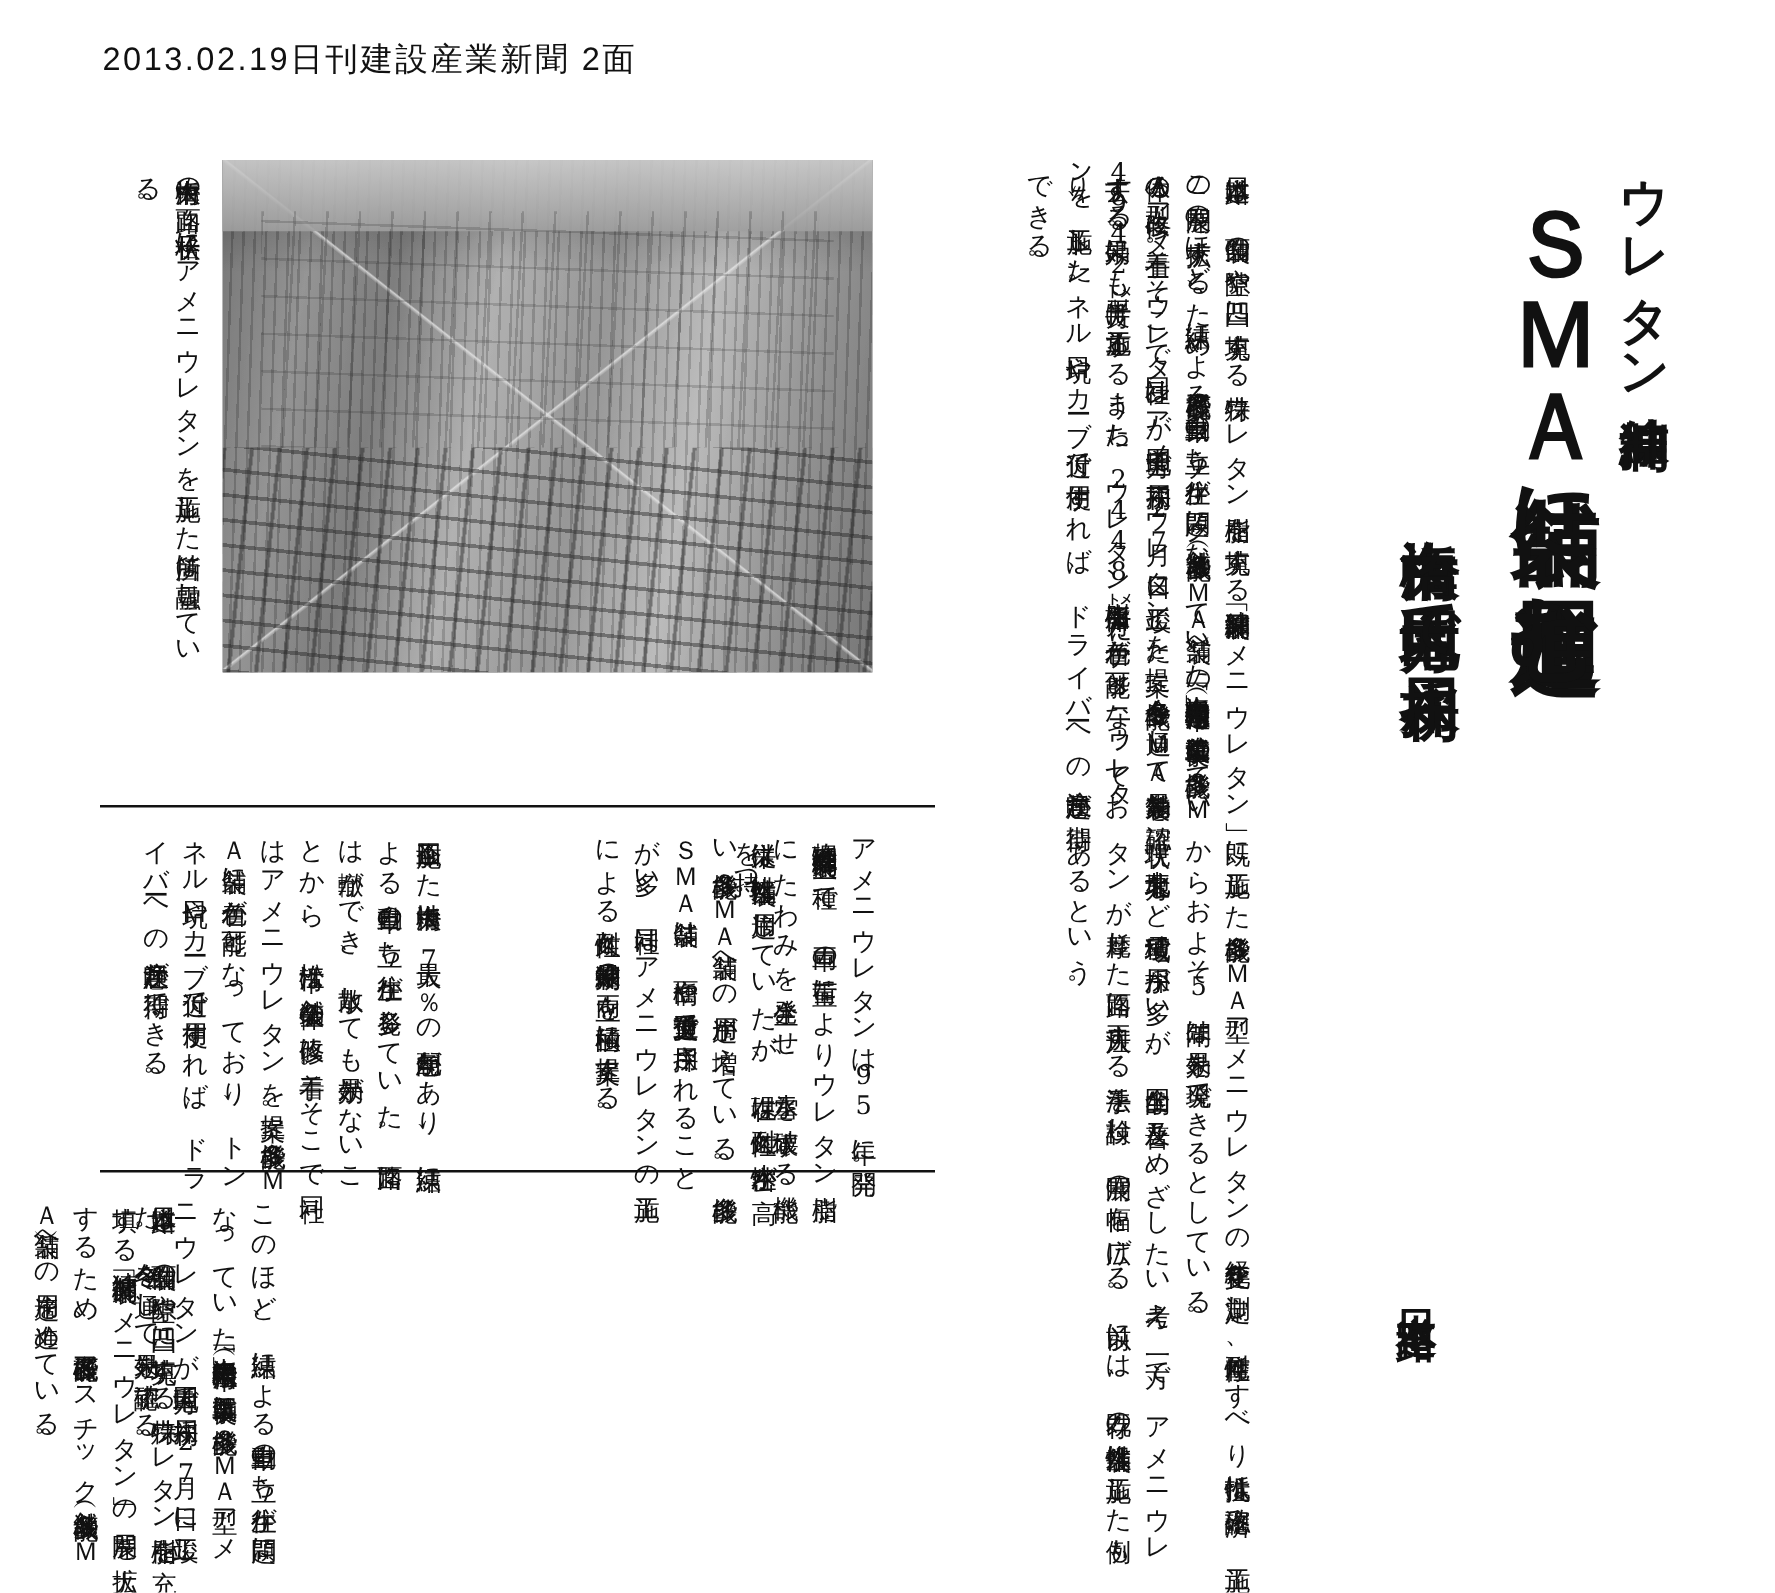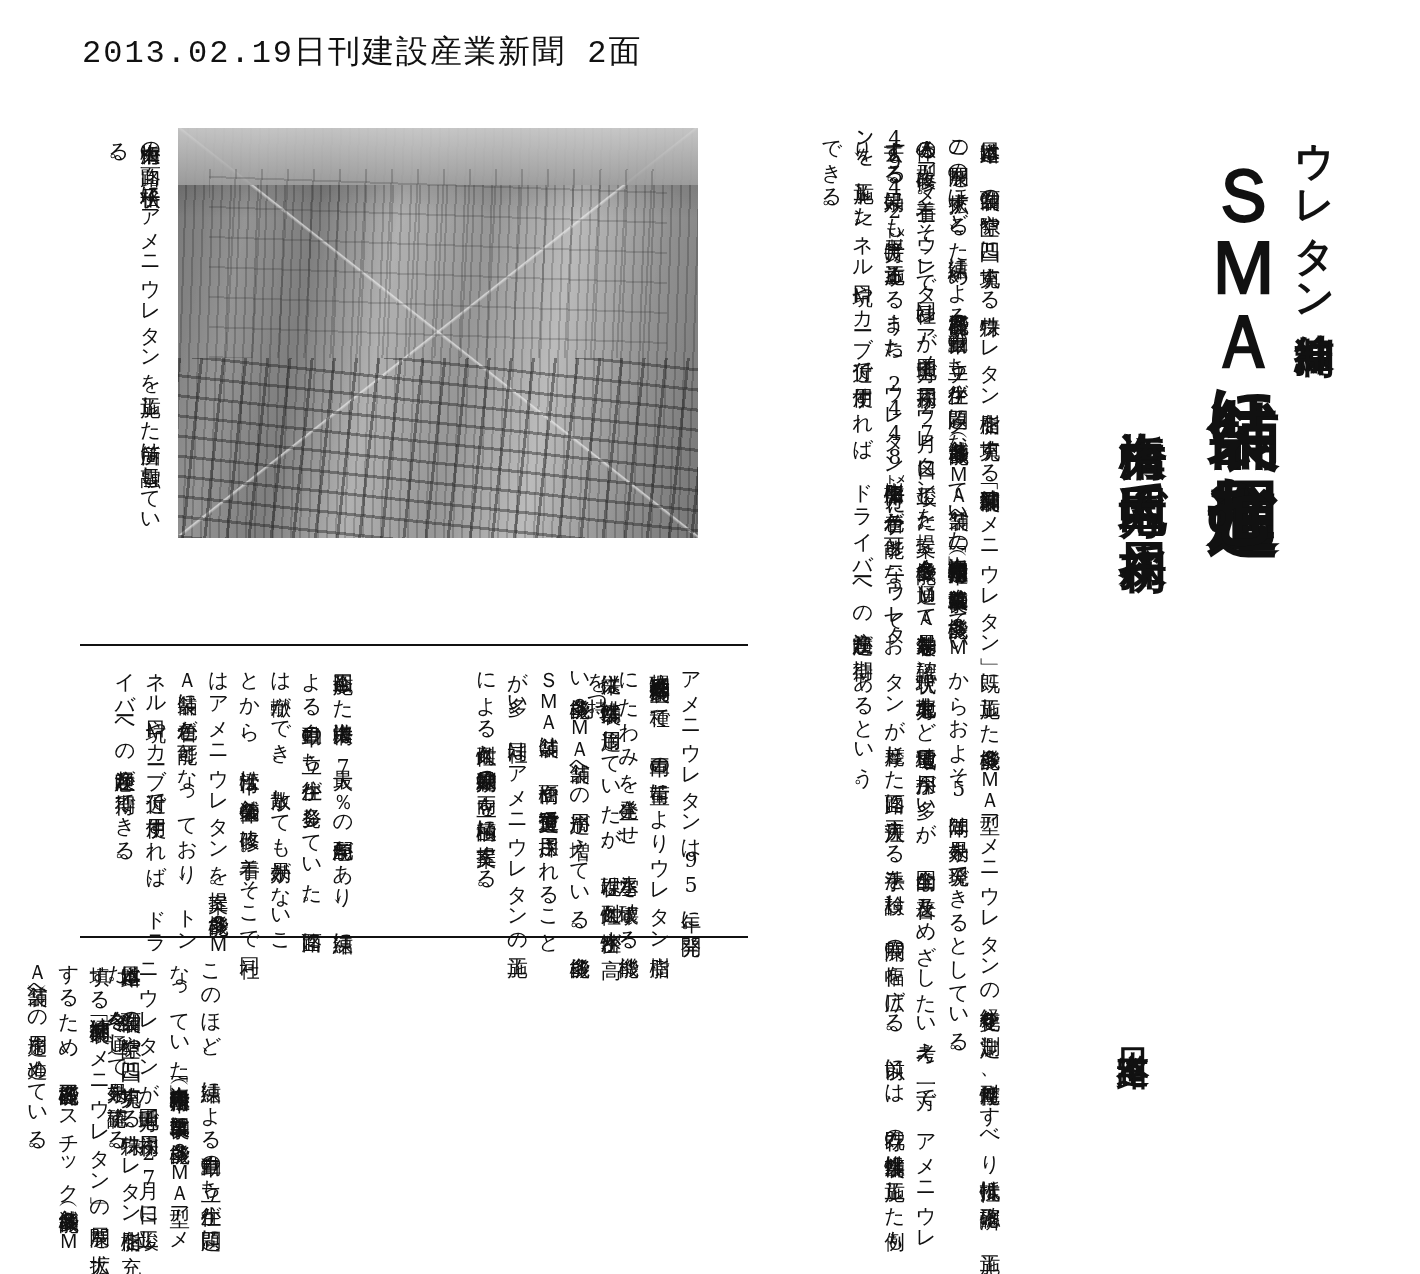--- a/index.html
+++ b/index.html
@@ -14,24 +14,24 @@
     color: #111111;
     position: relative;
     overflow: hidden;
   }
 
   
   .date-line {
     position: absolute;
     top: 30px;
     left: 82px;
-    font-size: 32px;
+    font-size: 26px;
     letter-spacing: 2px;
     white-space: nowrap;
-    font-family: Liberation Mono, monospace;
+    font-family: Liberation Sans, sans-serif;
     font-weight: 500;
   }
 
   
   .page {
     position: absolute;
     top: 110px;
     left: 80px;
     width: 1258px;
     height: 1130px;

